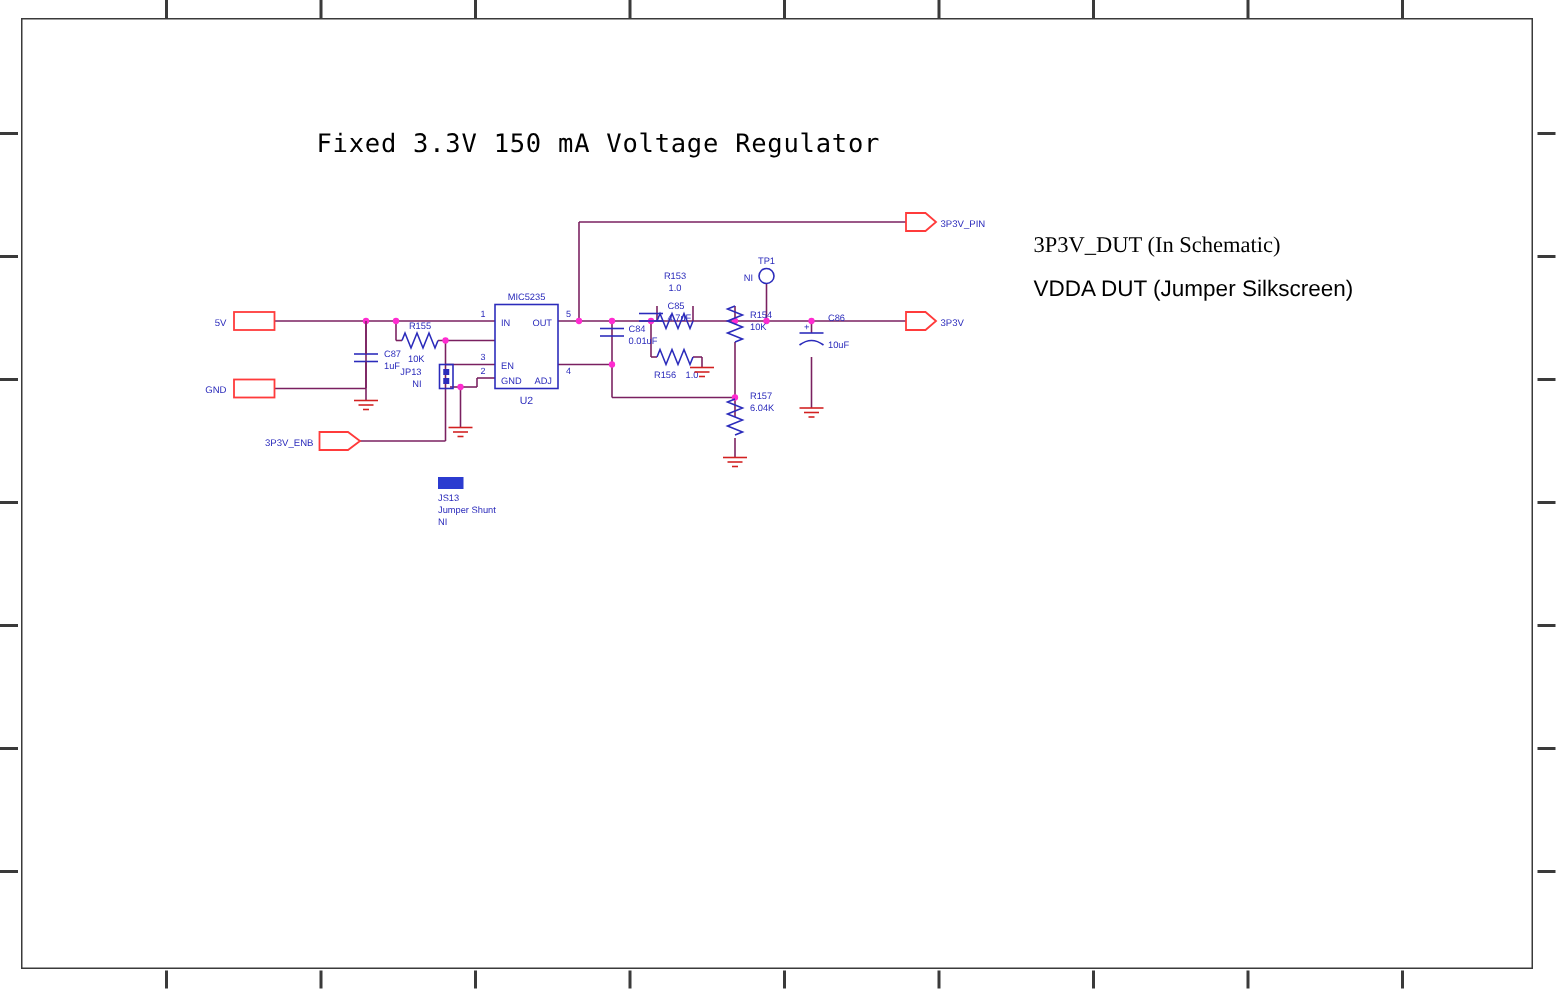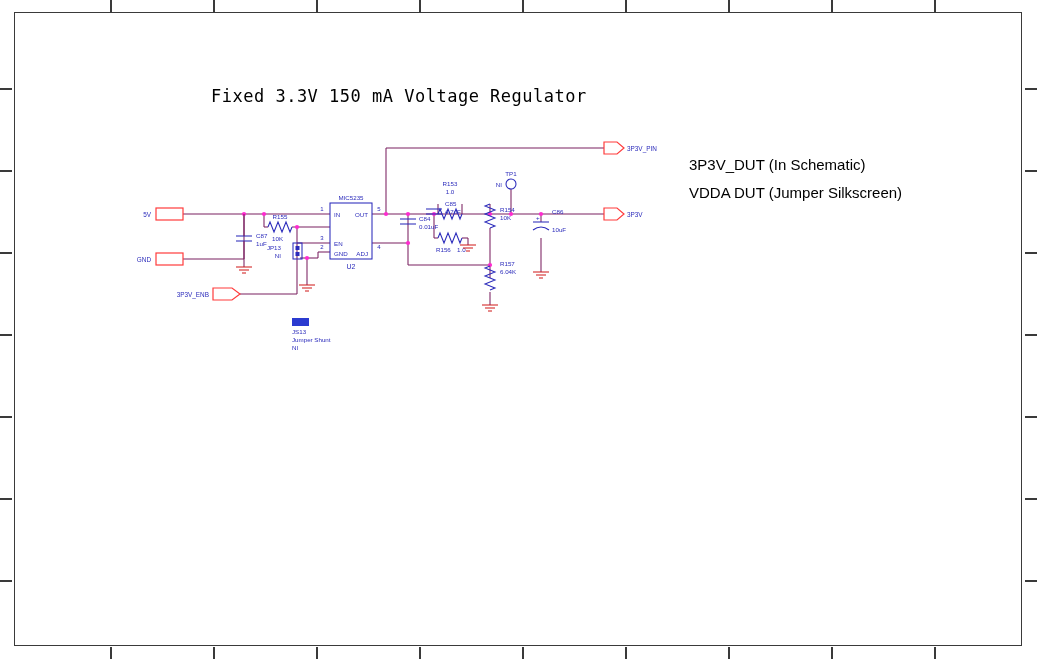--- a/index.html
+++ b/index.html
@@ -65,21 +65,21 @@
   <div class="tick v" style="left:1025px;top:88px;"></div>
   <div class="tick v" style="left:1025px;top:170px;"></div>
   <div class="tick v" style="left:1025px;top:252px;"></div>
   <div class="tick v" style="left:1025px;top:334px;"></div>
   <div class="tick v" style="left:1025px;top:416px;"></div>
   <div class="tick v" style="left:1025px;top:498px;"></div>
   <div class="tick v" style="left:1025px;top:580px;"></div>
 
   <div id="title">Fixed 3.3V 150 mA Voltage Regulator</div>
 
-  <div class="note" style="left:689px;top:156px;">3P3V_DUT (In Schematic)</div>
+  <div class="note" style="left:689px;top:156px;font-family:Liberation Serif, serif;">3P3V_DUT (In Schematic)</div>
   <div class="note" style="left:689px;top:184px;">VDDA DUT (Jumper Silkscreen)</div>
 
   <svg width="1037" height="659">
 
     <g>
       <path class="wire" d="M183,214 L330,214"></path>
     </g>
     <g>
       <path class="wire" d="M183,259 L244,259"></path>
       <path class="wire" d="M244,214 L244,259"></path>

